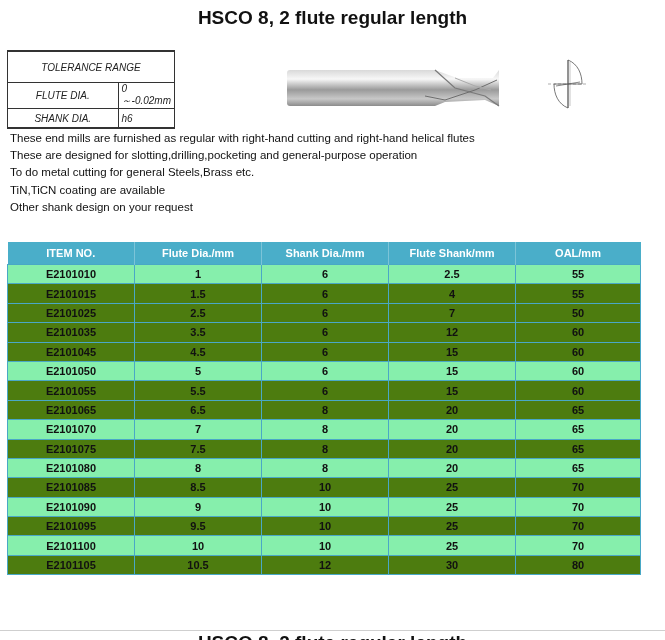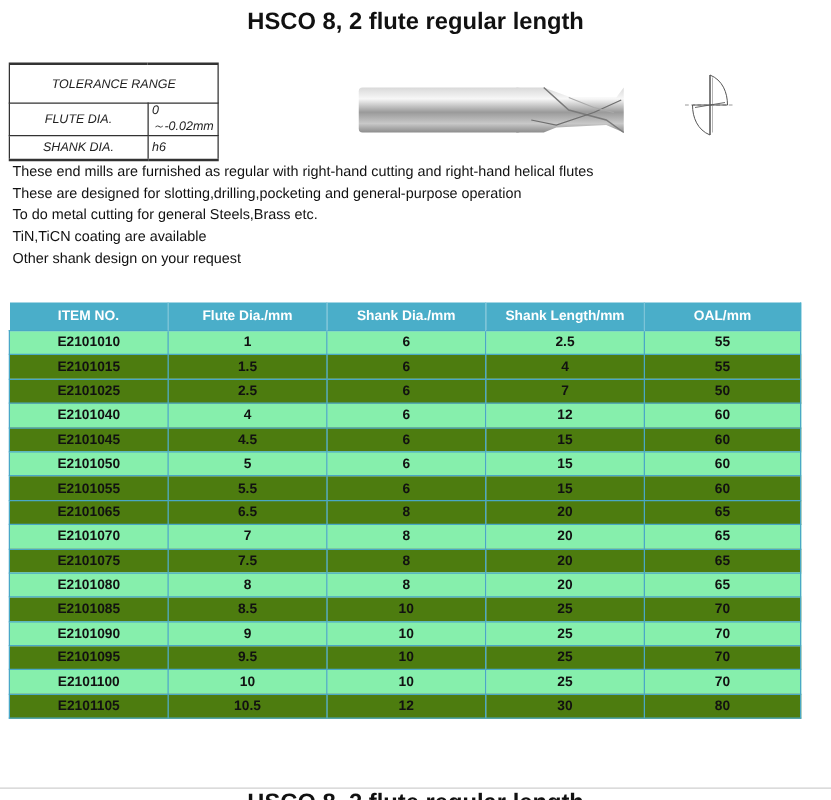--- a/index.html
+++ b/index.html
@@ -102,21 +102,21 @@
       <col class="c2">
       <col class="c3">
       <col class="c4">
       <col class="c5">
     </colgroup>
   <thead>
     <tr>
       <th>ITEM NO.</th>
       <th>Flute Dia./mm</th>
       <th>Shank Dia./mm</th>
-      <th>Shank Length/mm</th>
+      <th>Flute Shank/mm</th>
       <th>OAL/mm</th>
     </tr>
   </thead>
   <tbody id="spec-body">
       <tr class="alt">
         <td>E2101010</td>
         <td>1</td>
         <td>6</td>
         <td>2.5</td>
         <td>55</td>
@@ -128,23 +128,23 @@
         <td>4</td>
         <td>55</td>
       </tr>
       <tr class="plain">
         <td>E2101025</td>
         <td>2.5</td>
         <td>6</td>
         <td>7</td>
         <td>50</td>
       </tr>
-      <tr class="alt">
-        <td>E2101040</td>
-        <td>4</td>
+      <tr class="plain">
+        <td>E2101035</td>
+        <td>3.5</td>
         <td>6</td>
         <td>12</td>
         <td>60</td>
       </tr>
       <tr class="plain">
         <td>E2101045</td>
         <td>4.5</td>
         <td>6</td>
         <td>15</td>
         <td>60</td>

